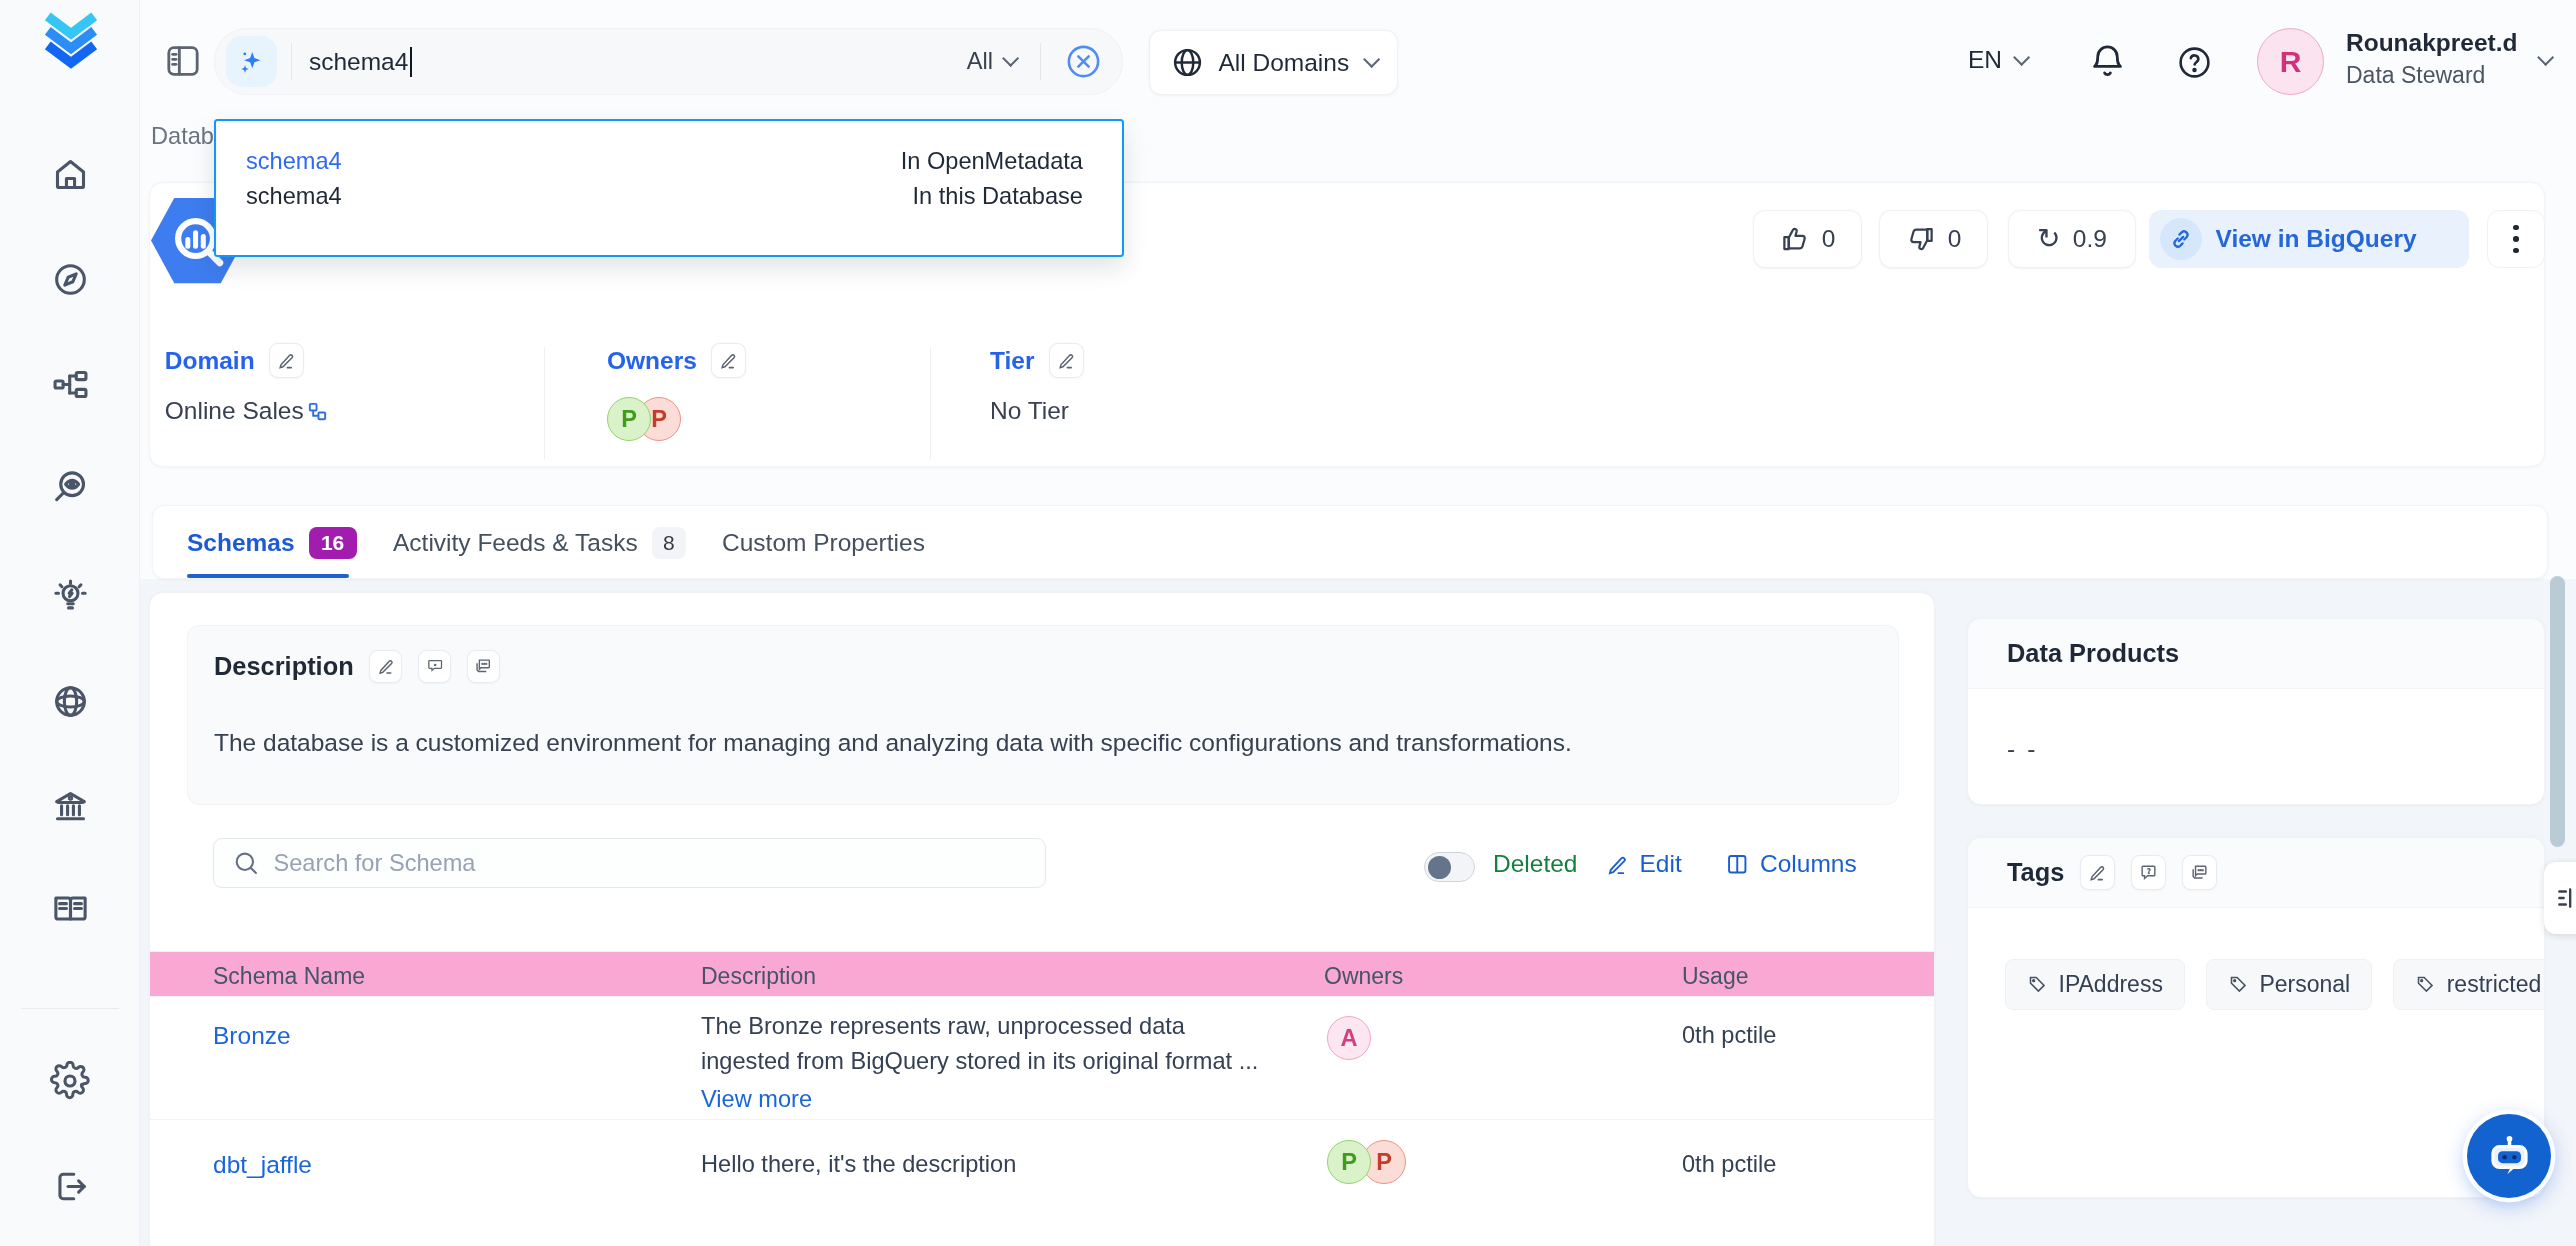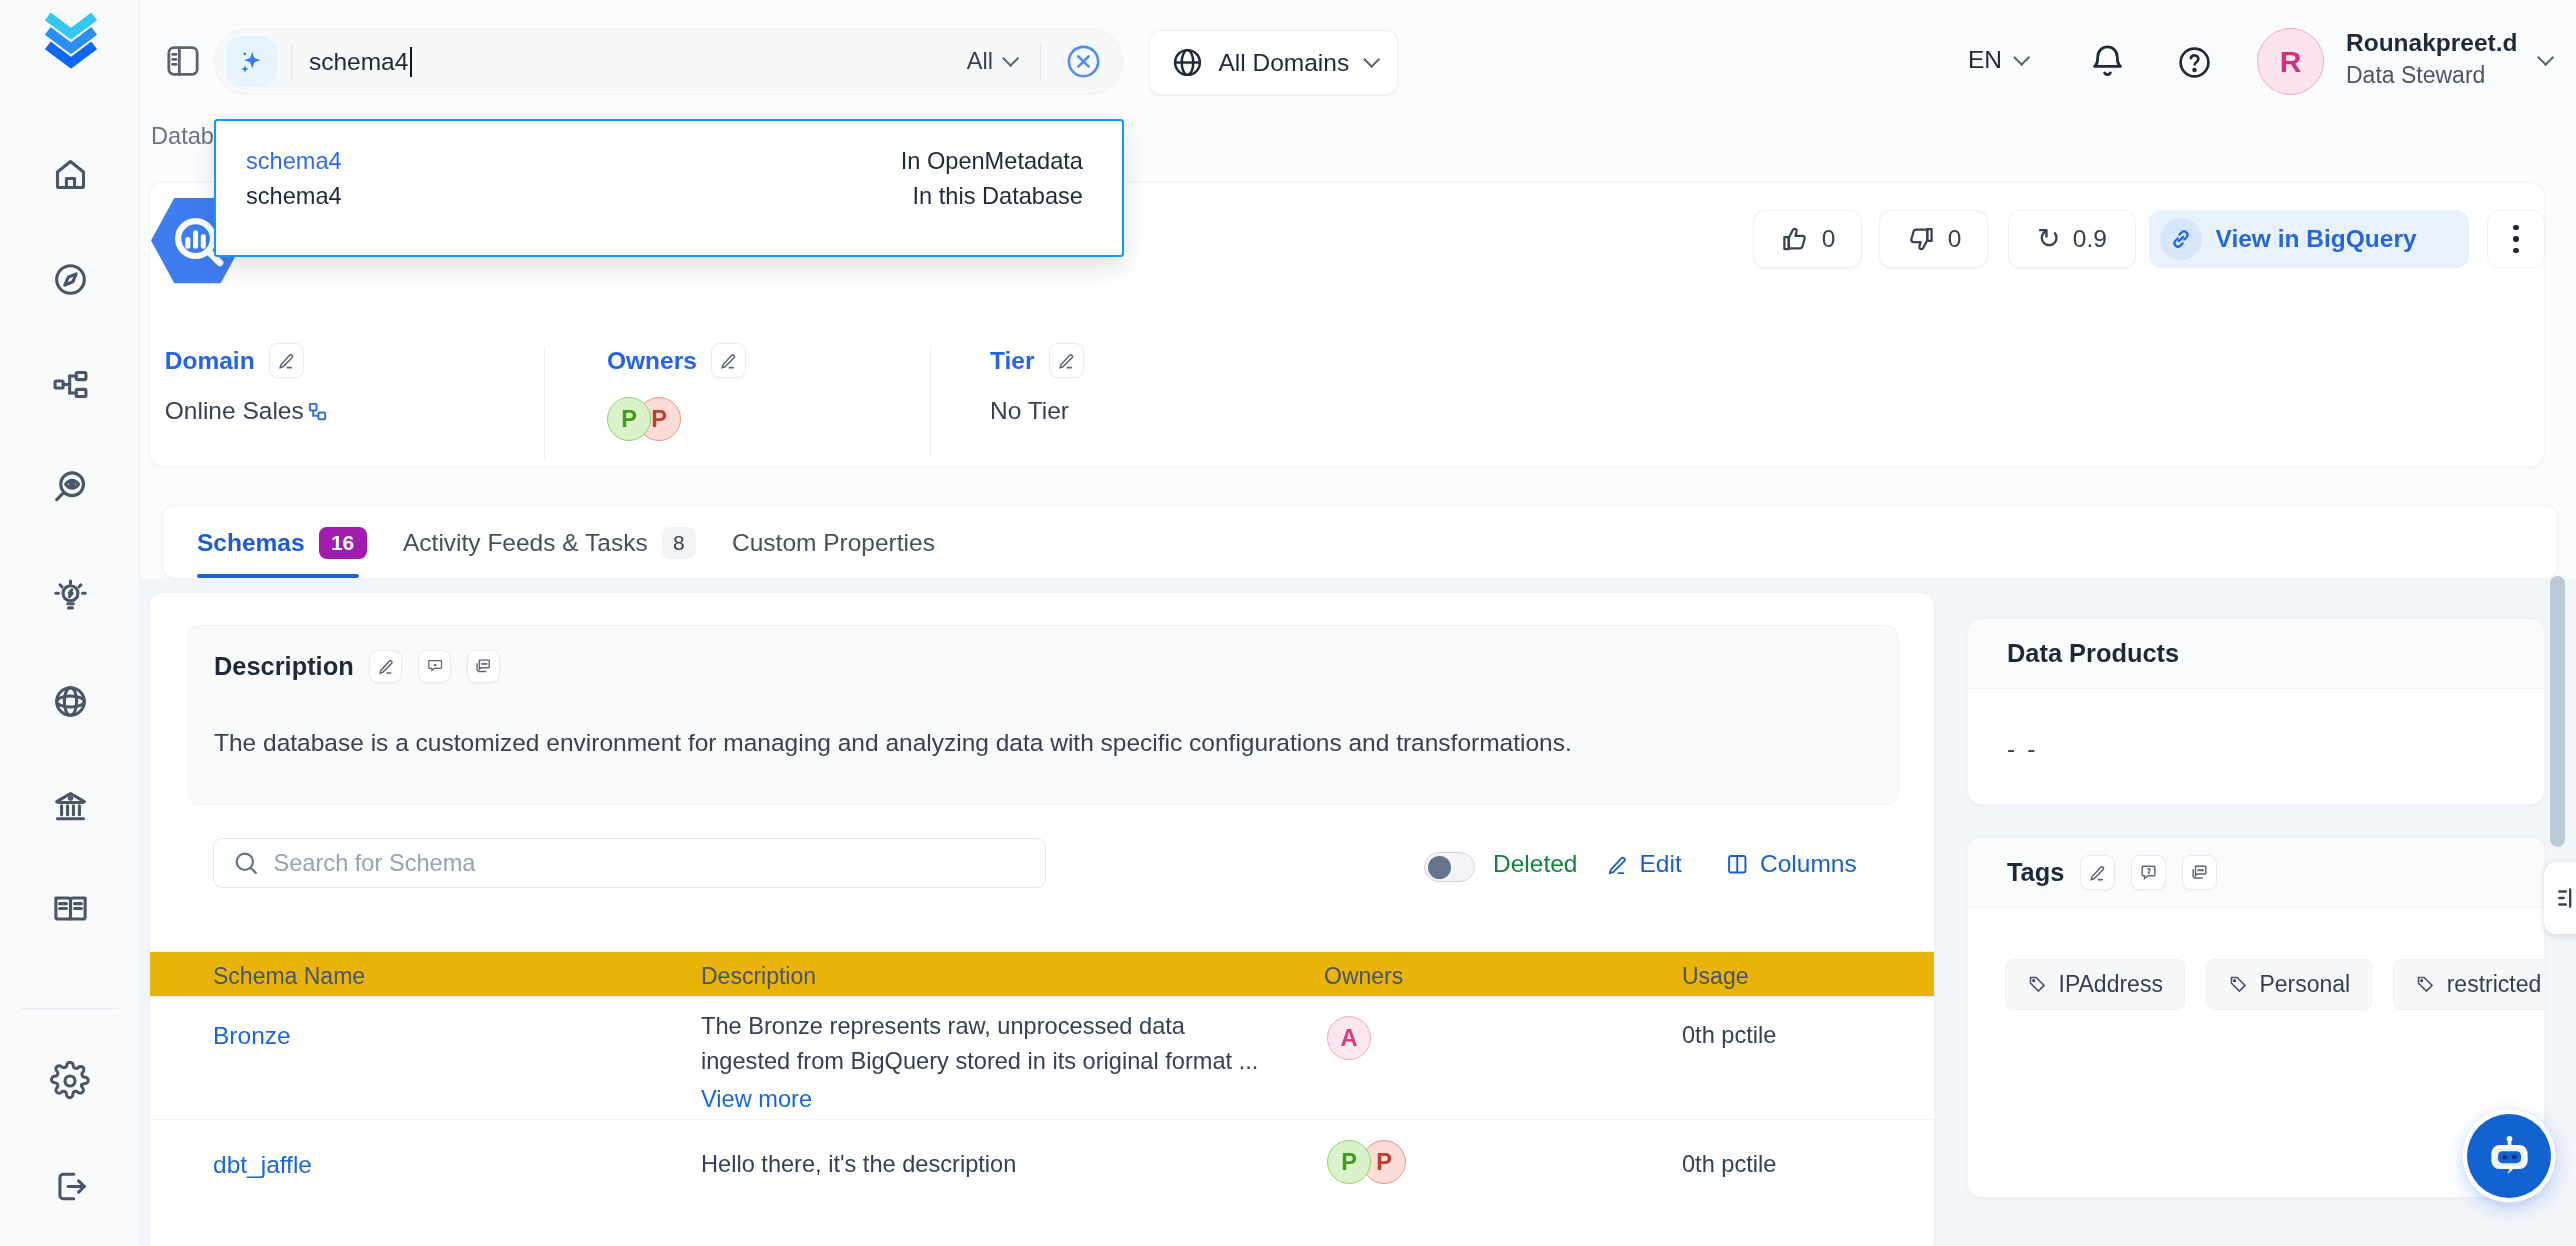--- a/index.html
+++ b/index.html
@@ -67,21 +67,21 @@
   .meta-label { font-size:24.5px; font-weight:bold; color:#2563eb; }
   .icbtn { width:35px; height:35px; background:#ffffff; border:0.9px solid #e8ebef; border-radius:8.8px; display:flex; align-items:center; justify-content:center; cursor:pointer; box-shadow:0 0.9px 1.8px rgba(16,24,40,.04); }
   .meta-value { margin-top:19px; font-size:24.5px; color:#374151; display:flex; align-items:center; gap:2px; }
   .meta-div { position:absolute; top:3.5px; width:0.9px; height:112px; background:#eef1f4; }
   .pcircle { width:44px; height:44px; border-radius:50%; display:flex; align-items:center; justify-content:center; font-size:23.6px; font-weight:bold; }
   .p-green { background:#daf2c9; border:1.8px solid #93d46a; color:#3f9c1d; z-index:2; }
   .p-red { background:#fbdcd6; border:1.8px solid #eb9486; color:#c43c2b; margin-left:-8.8px; z-index:1; }
   .p-pink { background:#fce7f0; border:1.8px solid #f2a7c3; color:#d33f7f; }
 
   
-  .tabstrip { position:absolute; left:162px; top:505px; width:2396px; height:74px; background:#ffffff; border:0.9px solid #f2f4f7; border-radius:12.3px; box-shadow:0 0.9px 2.6px rgba(16,24,40,.04); z-index:5;text-align:center; }
+  .tabstrip { position:absolute; left:152px; top:505px; width:2396px; height:74px; background:#ffffff; border:0.9px solid #f2f4f7; border-radius:12.3px; box-shadow:0 0.9px 2.6px rgba(16,24,40,.04); z-index:5;text-align:center; }
   .tab { position:absolute; top:0; height:74px; display:flex; align-items:center; gap:14px; font-size:24.5px; cursor:pointer; }
   .tab-active { color:#1d5bd6; font-weight:bold; }
   .tab-inactive { color:#45505e; }
   .tab-underline { position:absolute; left:34px; top:68px; width:162px; height:4.4px; background:#2160d0; border-radius:2.6px; }
   .count-blue { background:#a21caf; color:#ffffff; font-size:21px; font-weight:bold; border-radius:7.9px; padding:4.4px 12.3px; }
   .count-gray { background:#f2f4f7; color:#353c45; font-size:21px; border-radius:7.9px; padding:4.4px 11.4px; }
 
   
   .left-card { position:absolute; left:149px; top:592px; width:1786px; height:665px; background:#ffffff; border:0.9px solid #f0f2f5; border-radius:14px; box-shadow:0 0.9px 2.6px rgba(16,24,40,.04); z-index:4; }
   .desc-card { position:absolute; left:37px; top:31.5px; width:1712px; height:180px; background:#f8fafb; border:0.9px solid #f1f3f5; border-radius:12.3px; }
@@ -91,21 +91,21 @@
 
   .ctrl-row { position:absolute; left:0; top:245px; width:1786px; height:61px; }
   .schema-search { position:absolute; left:63px; top:0; width:833px; height:50px; background:#fdfefe; border:0.9px solid #e4e7ec; border-radius:9px; display:flex; align-items:center; padding-left:17.5px; gap:14px; }
   .schema-search input { border:none; outline:none; background:transparent; font-size:23.6px; color:#344054; width:718px; font-family:"Liberation Sans", sans-serif; }
   .schema-search input::placeholder { color:#98a2b3; }
   .toggle { position:absolute; left:1274px; top:14px; width:51px; height:30px; background:#f2f4f7; border:0.9px solid #d0d5dd; border-radius:15.8px; cursor:pointer; }
   .toggle .knob { position:absolute; left:2.6px; top:2.6px; width:23px; height:23px; border-radius:50%; background:#64748b; }
   .ctrl-label { position:absolute; top:12.3px; font-size:24.5px; color:#15803d; }
   .ctrl-link { position:absolute; top:12.3px; display:flex; align-items:center; gap:10.5px; font-size:24.5px; color:#1a5fd0; cursor:pointer; }
 
-  .thead { position:absolute; left:0; top:358px; width:1784px; height:46px; background:#eab308; border-top:0.9px solid #eef0f3; border-bottom:0.9px solid #eef0f3; }
+  .thead { position:absolute; left:0; top:358px; width:1784px; height:46px; background:#f9a8d4; border-top:0.9px solid #eef0f3; border-bottom:0.9px solid #eef0f3; }
   .th { position:absolute; top:10.5px; font-size:23px; color:#475467; }
   .trow { position:absolute; left:0; width:1784px; }
   .row1 { top:404px; height:123px; border-bottom:0.9px solid #f1f3f5;text-decoration:underline; }
   .row2 { top:526px; height:140px; }
   .cell-link { position:absolute; font-size:24.5px; color:#1a66d9; cursor:pointer; }
   .cell-text { position:absolute; font-size:23.6px; color:#344054; }
   .view-more { position:absolute; font-size:23.6px; color:#1a66d9; cursor:pointer; }
   .owner-wrap { position:absolute; display:flex; }
 
   

